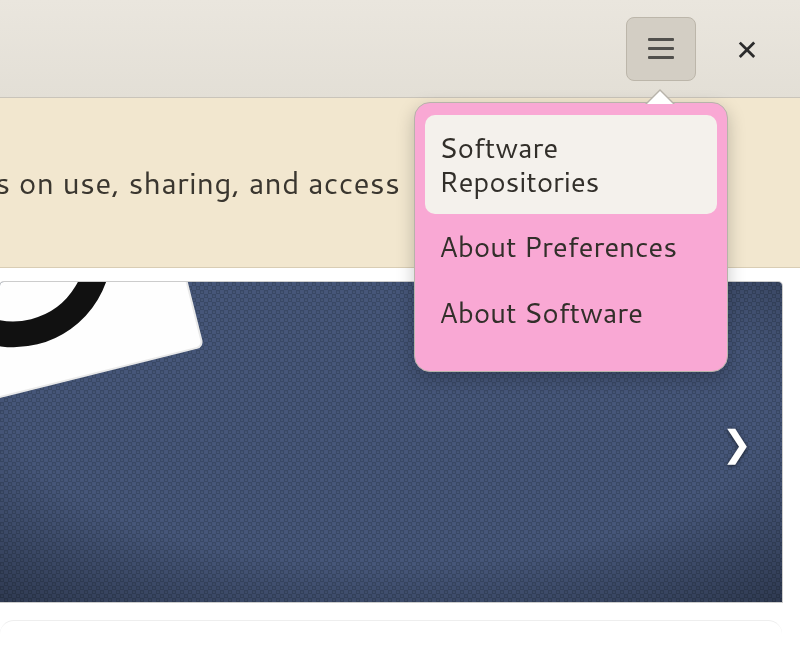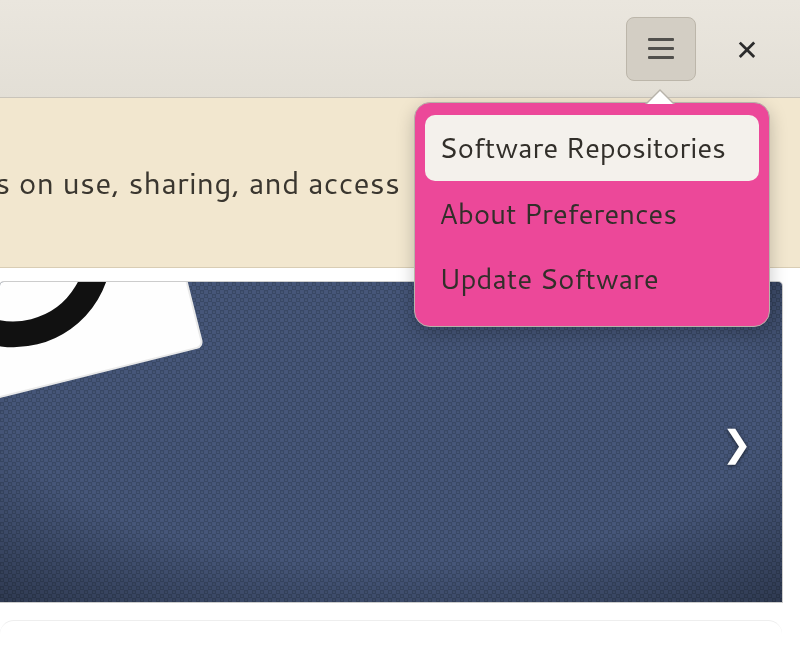--- a/index.html
+++ b/index.html
@@ -113,26 +113,26 @@
     background: #fff;
     border-top: 1px solid #eee;
     border-radius: 14px 14px 0 0;
   }
 
   
   .popover {
     position: absolute;
     top: 102px;
     left: 414px;
-    width: 356px;
-    background: #ec4899;
+    width: 314px;
+    background: #f9a8d4;
     border: 1px solid #b7b3aa;
     border-radius: 16px;
     box-shadow: 0 6px 18px rgba(0,0,0,.22);
-    padding: 12px 10px 14px 10px;
+    padding: 12px 10px 26px 10px;
     z-index: 50;
   }
   .popover::before {
     content: "";
     position: absolute;
     top: -14px;
     left: 230px;
     width: 0;
     height: 0;
     border-left: 15px solid transparent;
@@ -211,14 +211,14 @@
     </svg>
     <div class="carousel-next">❯</div>
   </div>
 
   <div class="below"></div>
 </div>
 
 <div class="popover">
   <div class="menuitem selected">Software Repositories</div>
   <div class="menuitem">About Preferences</div>
-  <div class="menuitem">Update Software</div>
+  <div class="menuitem">About Software</div>
 </div>
 
 </body></html>

